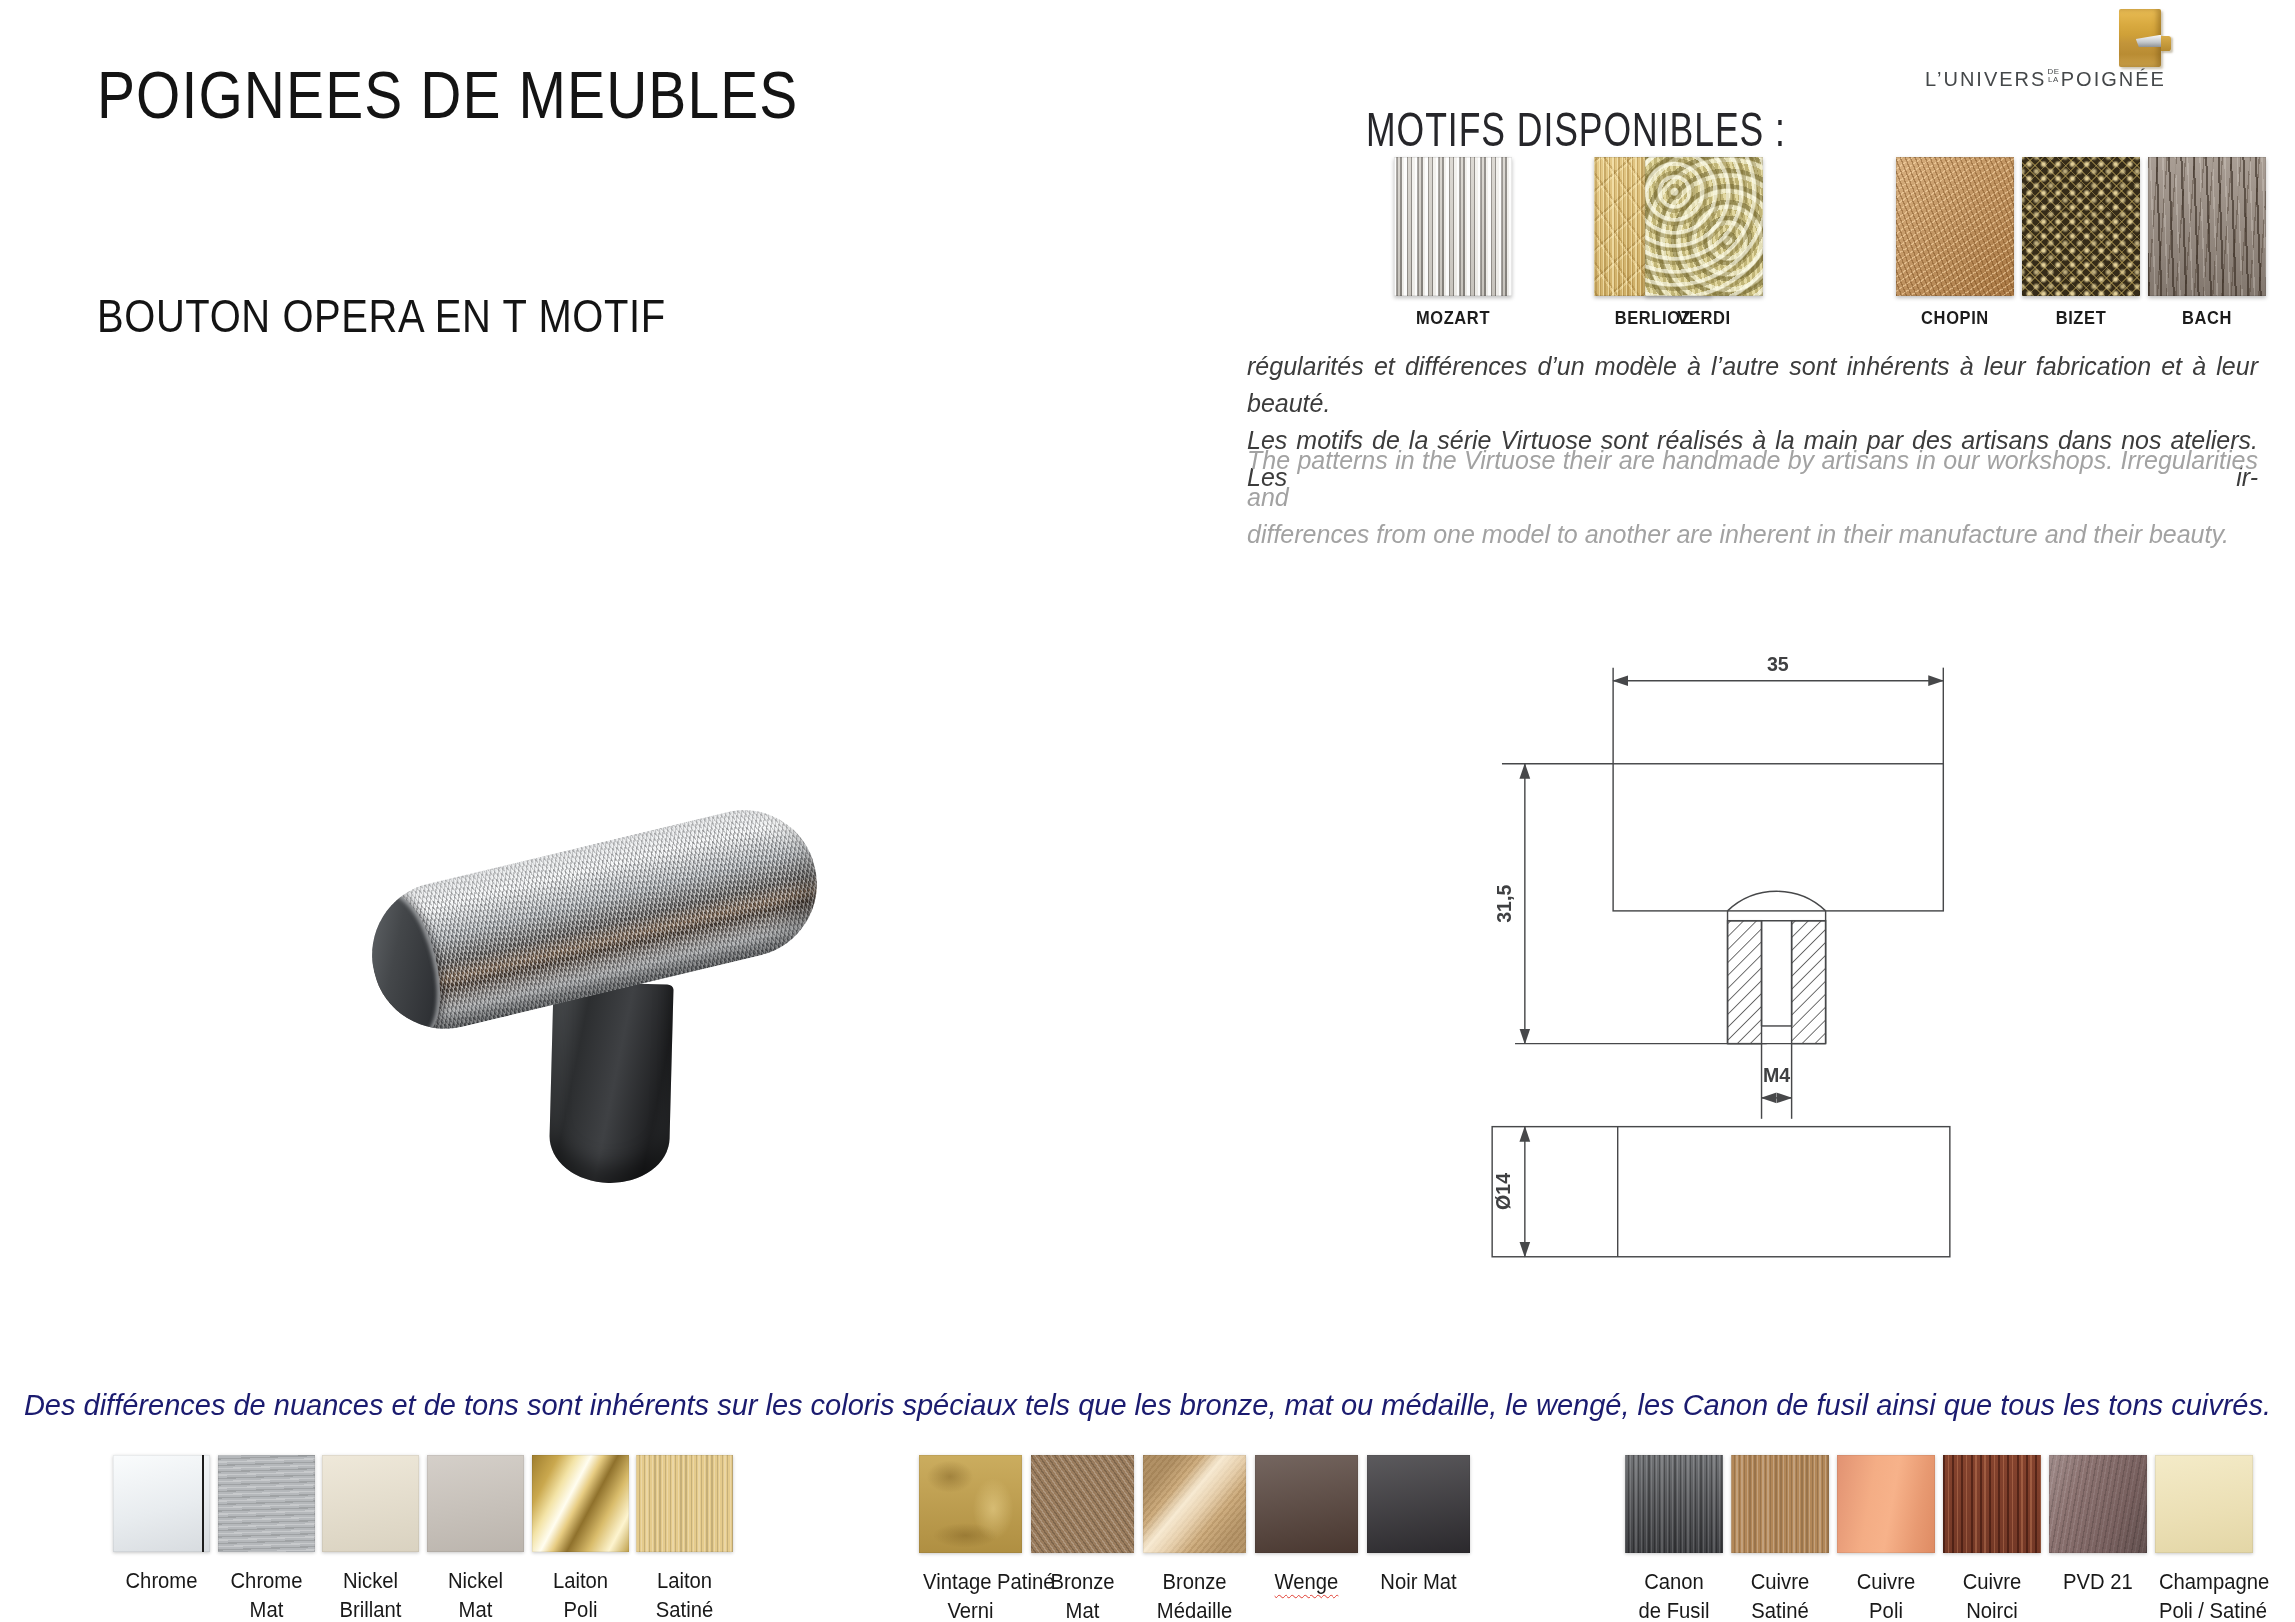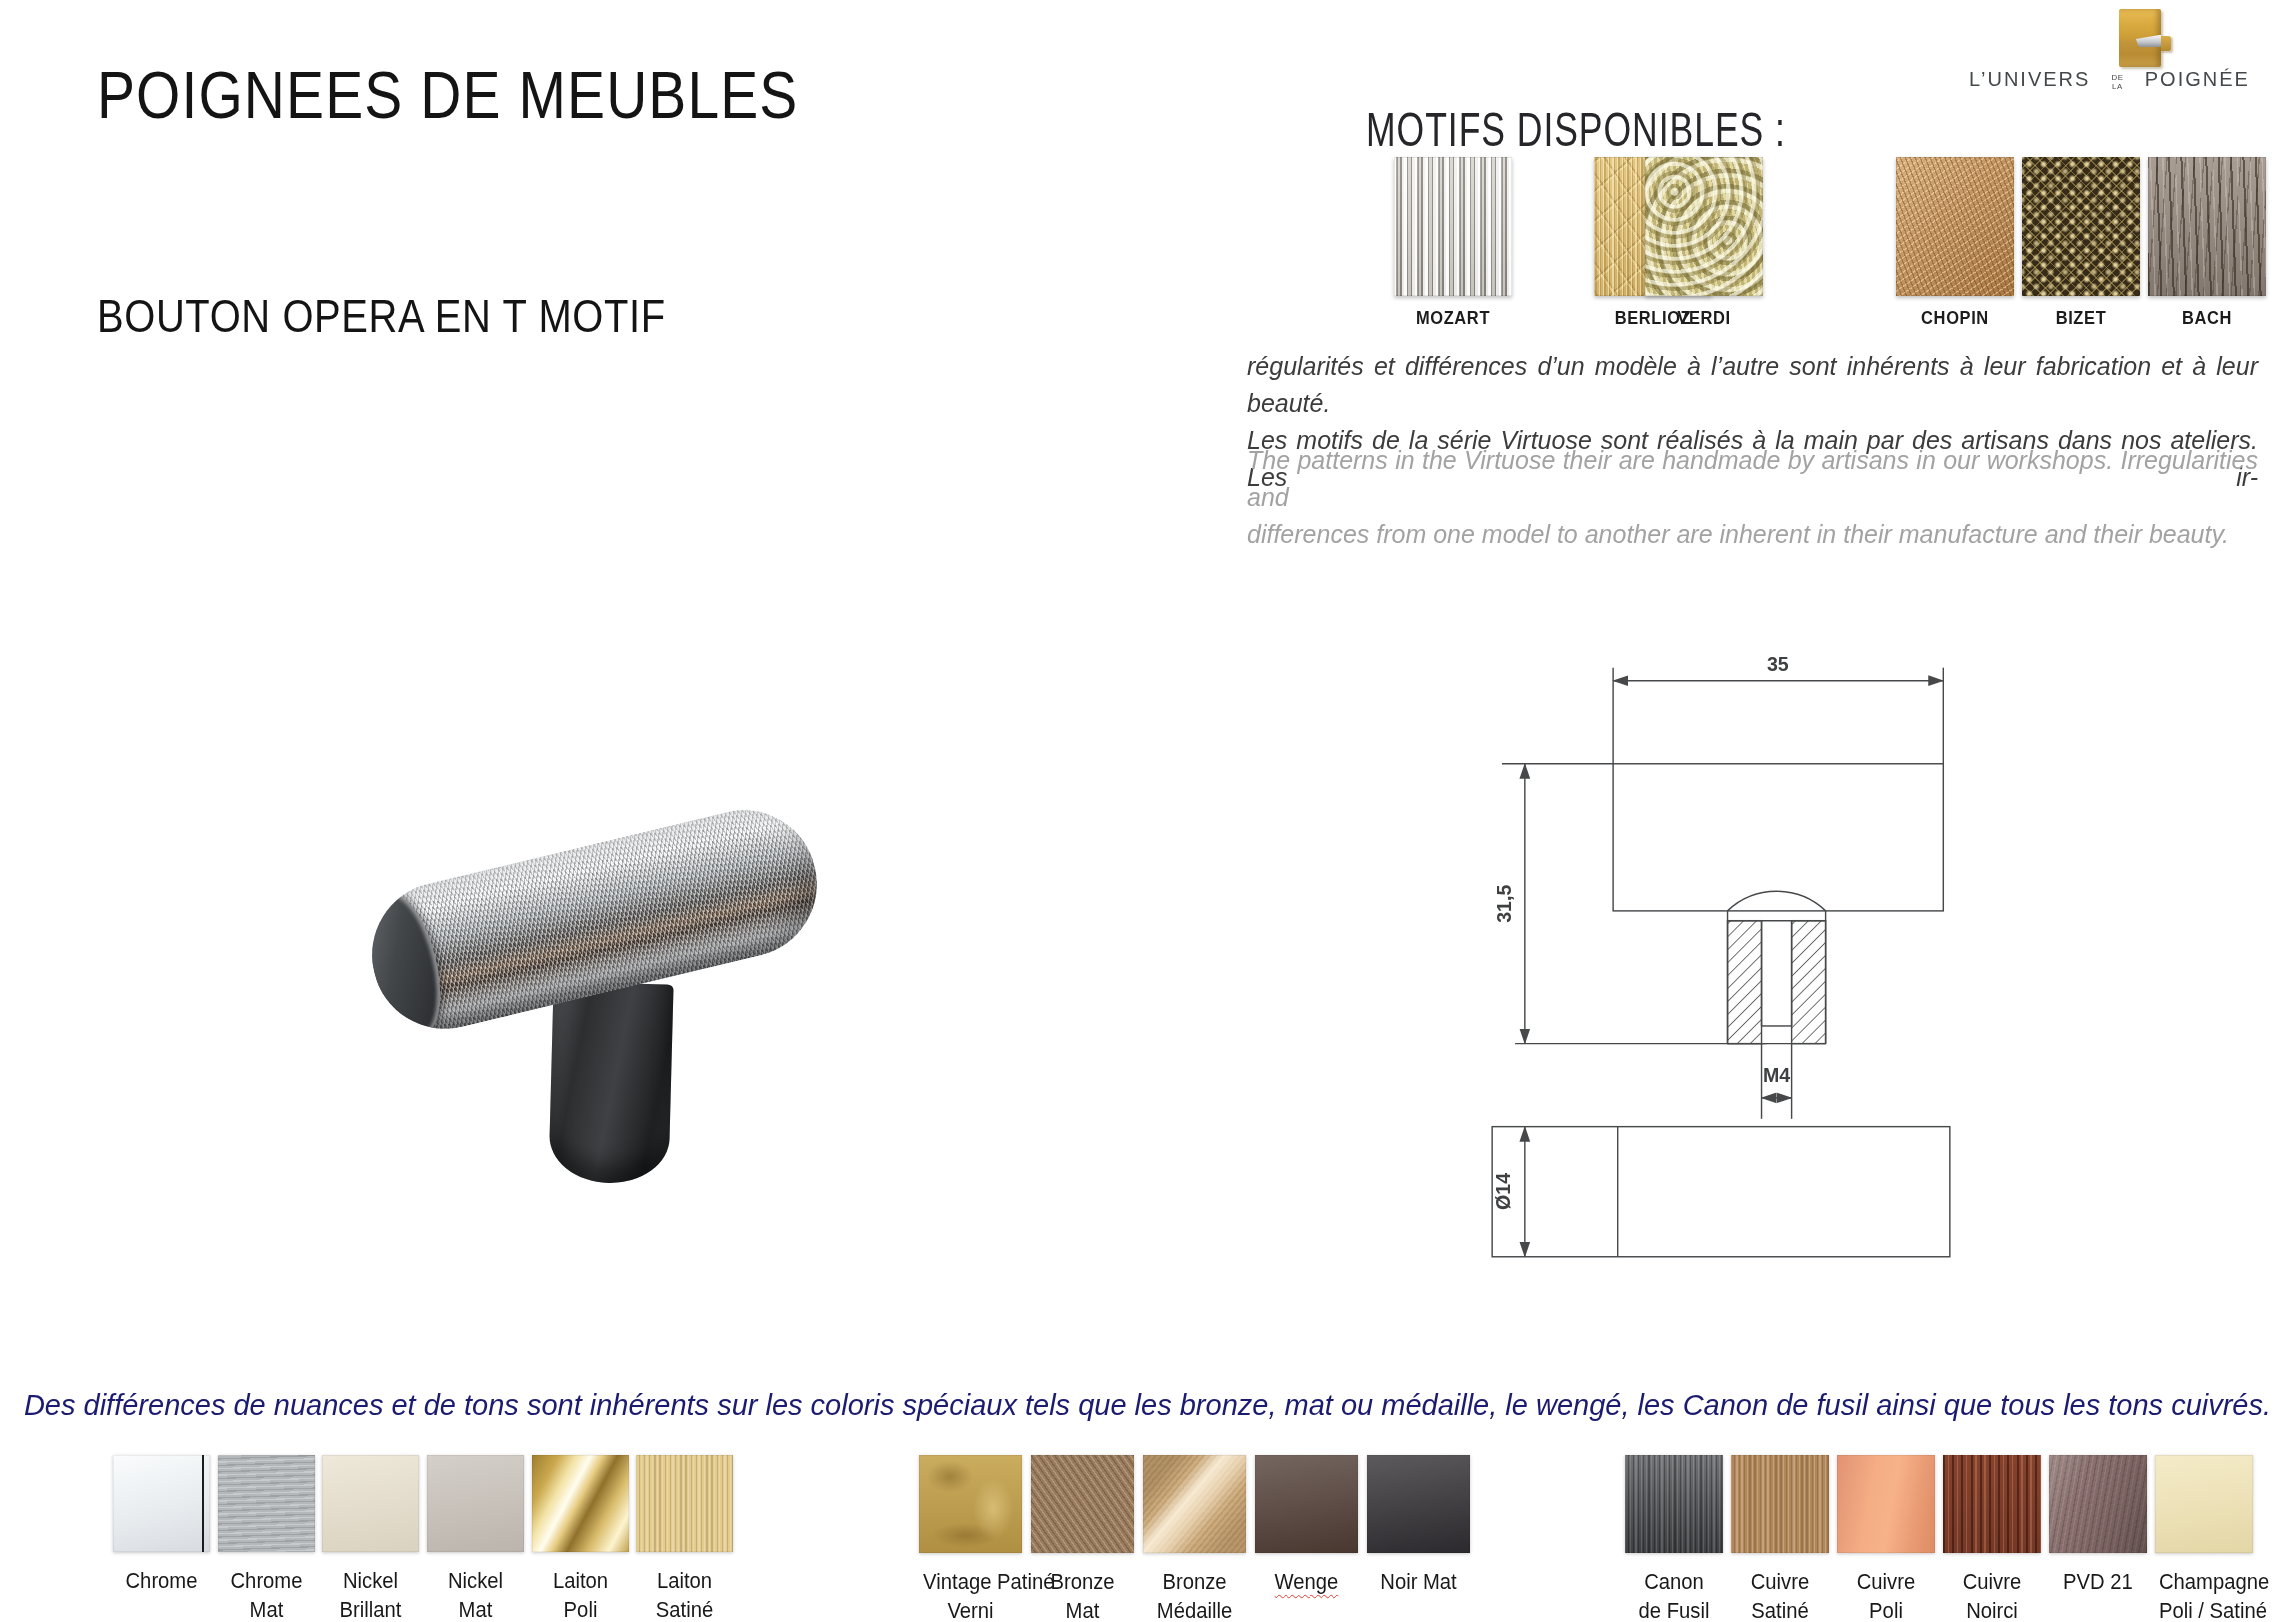--- a/index.html
+++ b/index.html
@@ -17,21 +17,21 @@
   
   .logo-icon{position:absolute;left:2119px;top:9.2px;width:42px;height:58px;}
   .logo-icon .gold-body{position:absolute;left:0;top:0;right:0;bottom:0;border-radius:2px;
       background:linear-gradient(180deg,#e9bc55 0%,#d8a93f 28%,#cfa038 45%,#c3953a 58%,#b98c33 78%,#caa04a 100%);
       box-shadow:inset -3.9px 0 5.2px rgba(120,85,20,.45),2px 2px 2.6px rgba(110,90,40,.35);}
   .logo-icon .slot{position:absolute;left:40%;width:60%;top:44%;height:21%;
       background:linear-gradient(180deg,#f8f9fa 0%,#c3c7cb 60%,#8e9296 100%);
       clip-path:polygon(0 35%,100% 0,100% 100%,12% 100%);}
   .logo-icon .tab{position:absolute;right:-9.8px;top:47%;width:9.8px;height:14.4px;border-radius:0 2.6px 2.6px 0;
       background:linear-gradient(180deg,#d9ad4a 0%,#b58a30 100%);box-shadow:1.3px 1.3px 2px rgba(110,90,40,.35);}
-  .logo-text{position:absolute;top:68px;left:1969px;display:flex;align-items:flex-end;gap:21px;color:#45484a;}
+  .logo-text{position:absolute;top:68px;left:1925px;display:flex;align-items:flex-start;gap:1px;color:#45484a;}
   .logo-text .big{font-size:20px;letter-spacing:2px;white-space:nowrap;}
   .logo-text .stack{display:flex;flex-direction:column;align-items:center;font-size:7.9px;
       letter-spacing:0.7px;line-height:1.05;color:#45484a;}
 
   
   .motif-cell{position:absolute;top:157px;width:118px;}
   .motif-swatch{width:118px;height:139px;box-shadow:0 2px 3.9px rgba(0,0,0,.25),inset 0 0 0 0.7px rgba(0,0,0,.12);}
   .motif-label{margin-top:10.5px;text-align:center;font-size:18.3px;font-weight:700;letter-spacing:0.7px;
       color:#1c1c1c;transform:scaleX(.9);transform-origin:center;}
 

